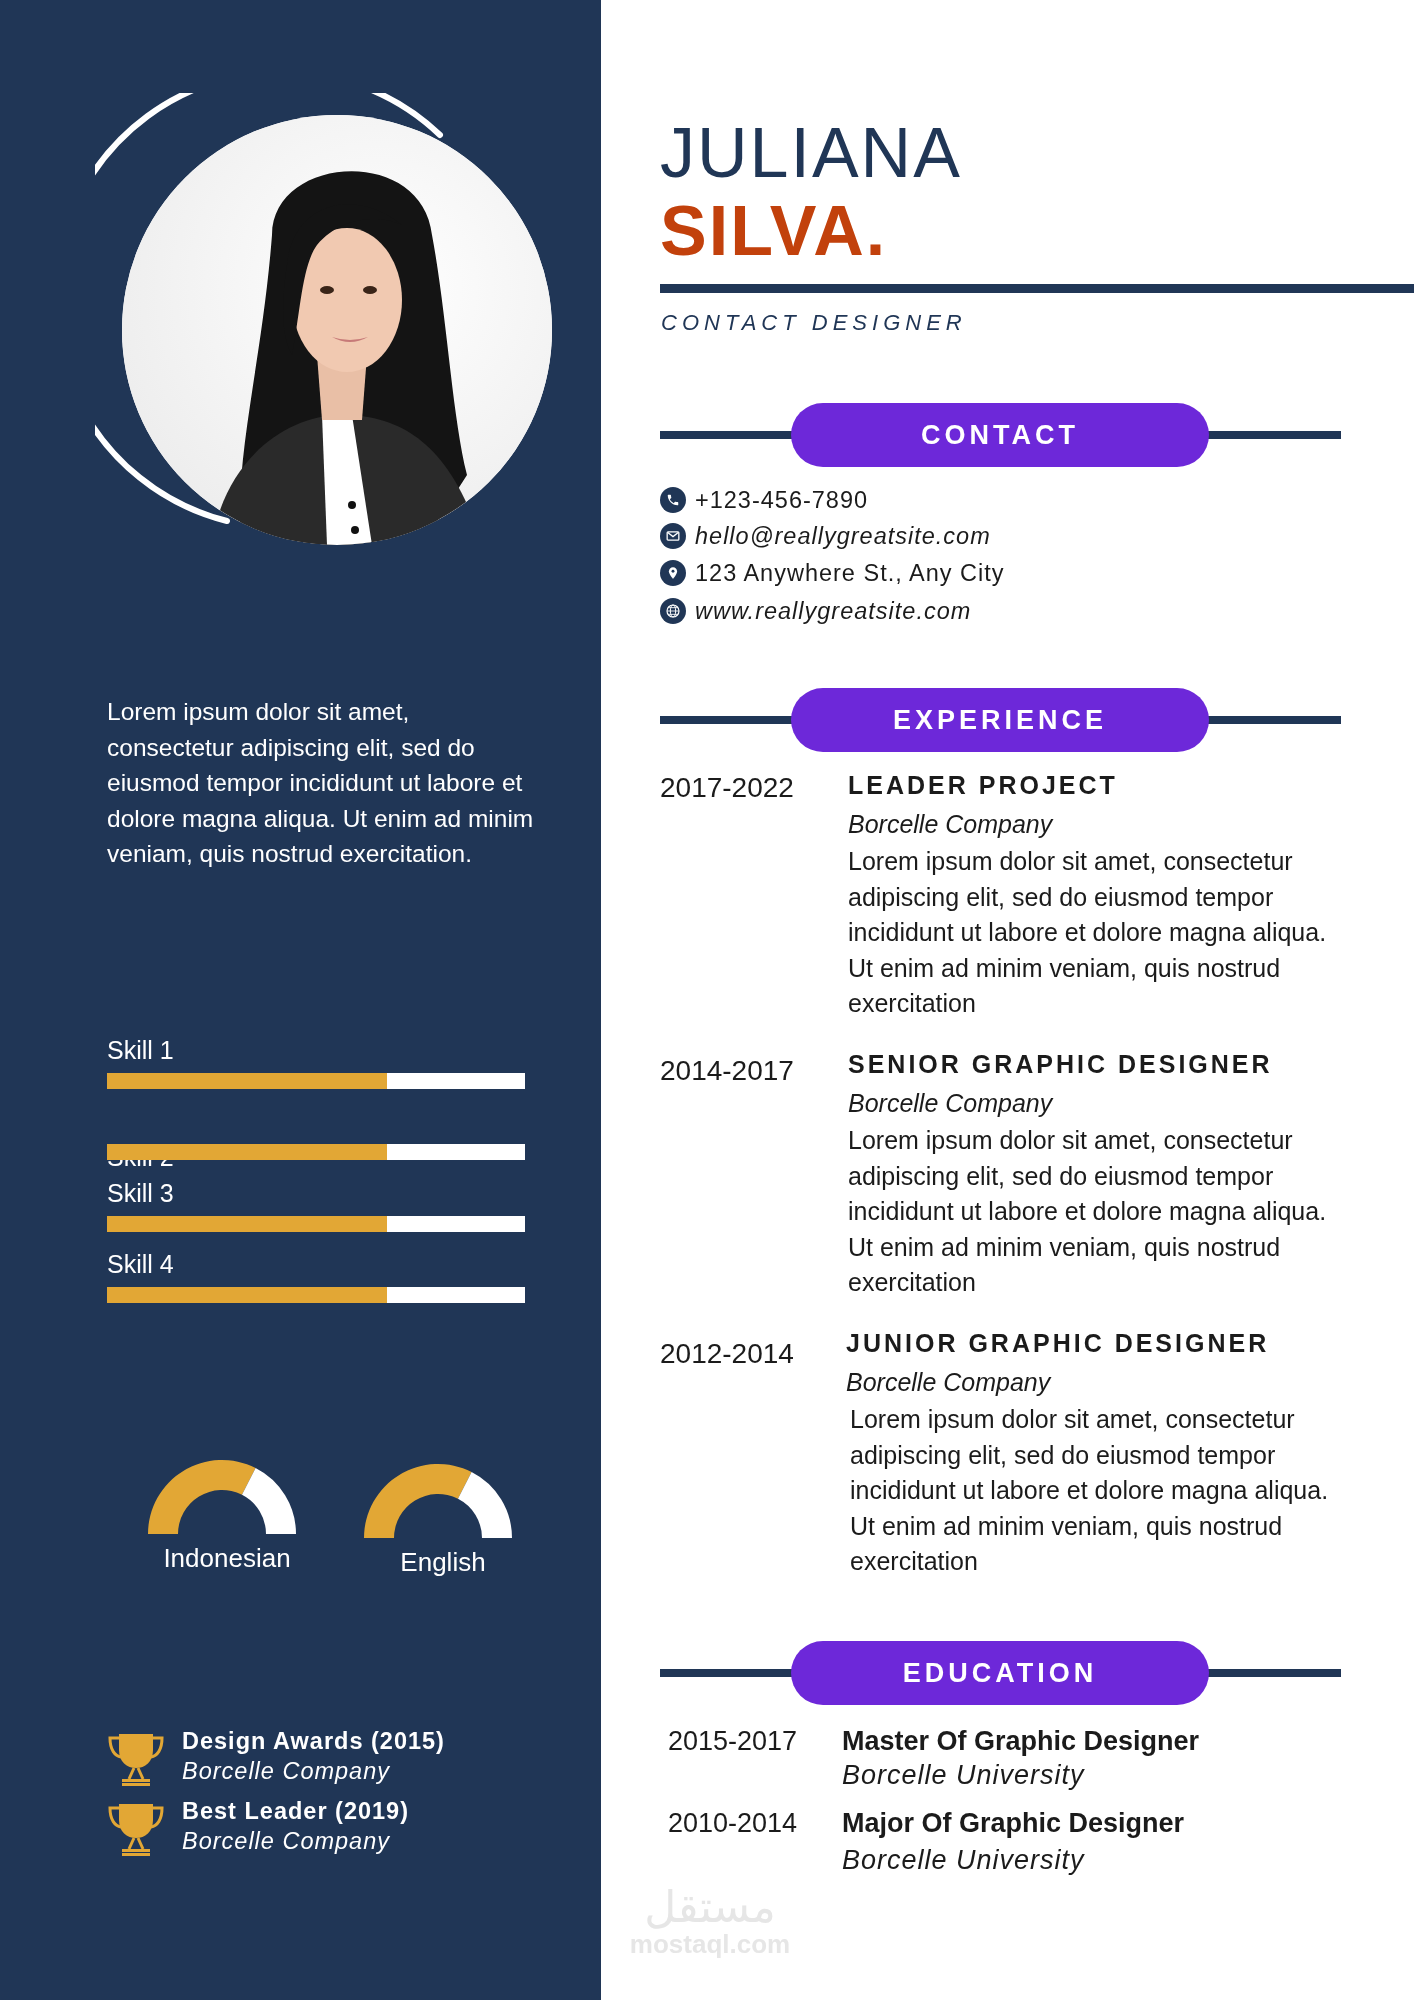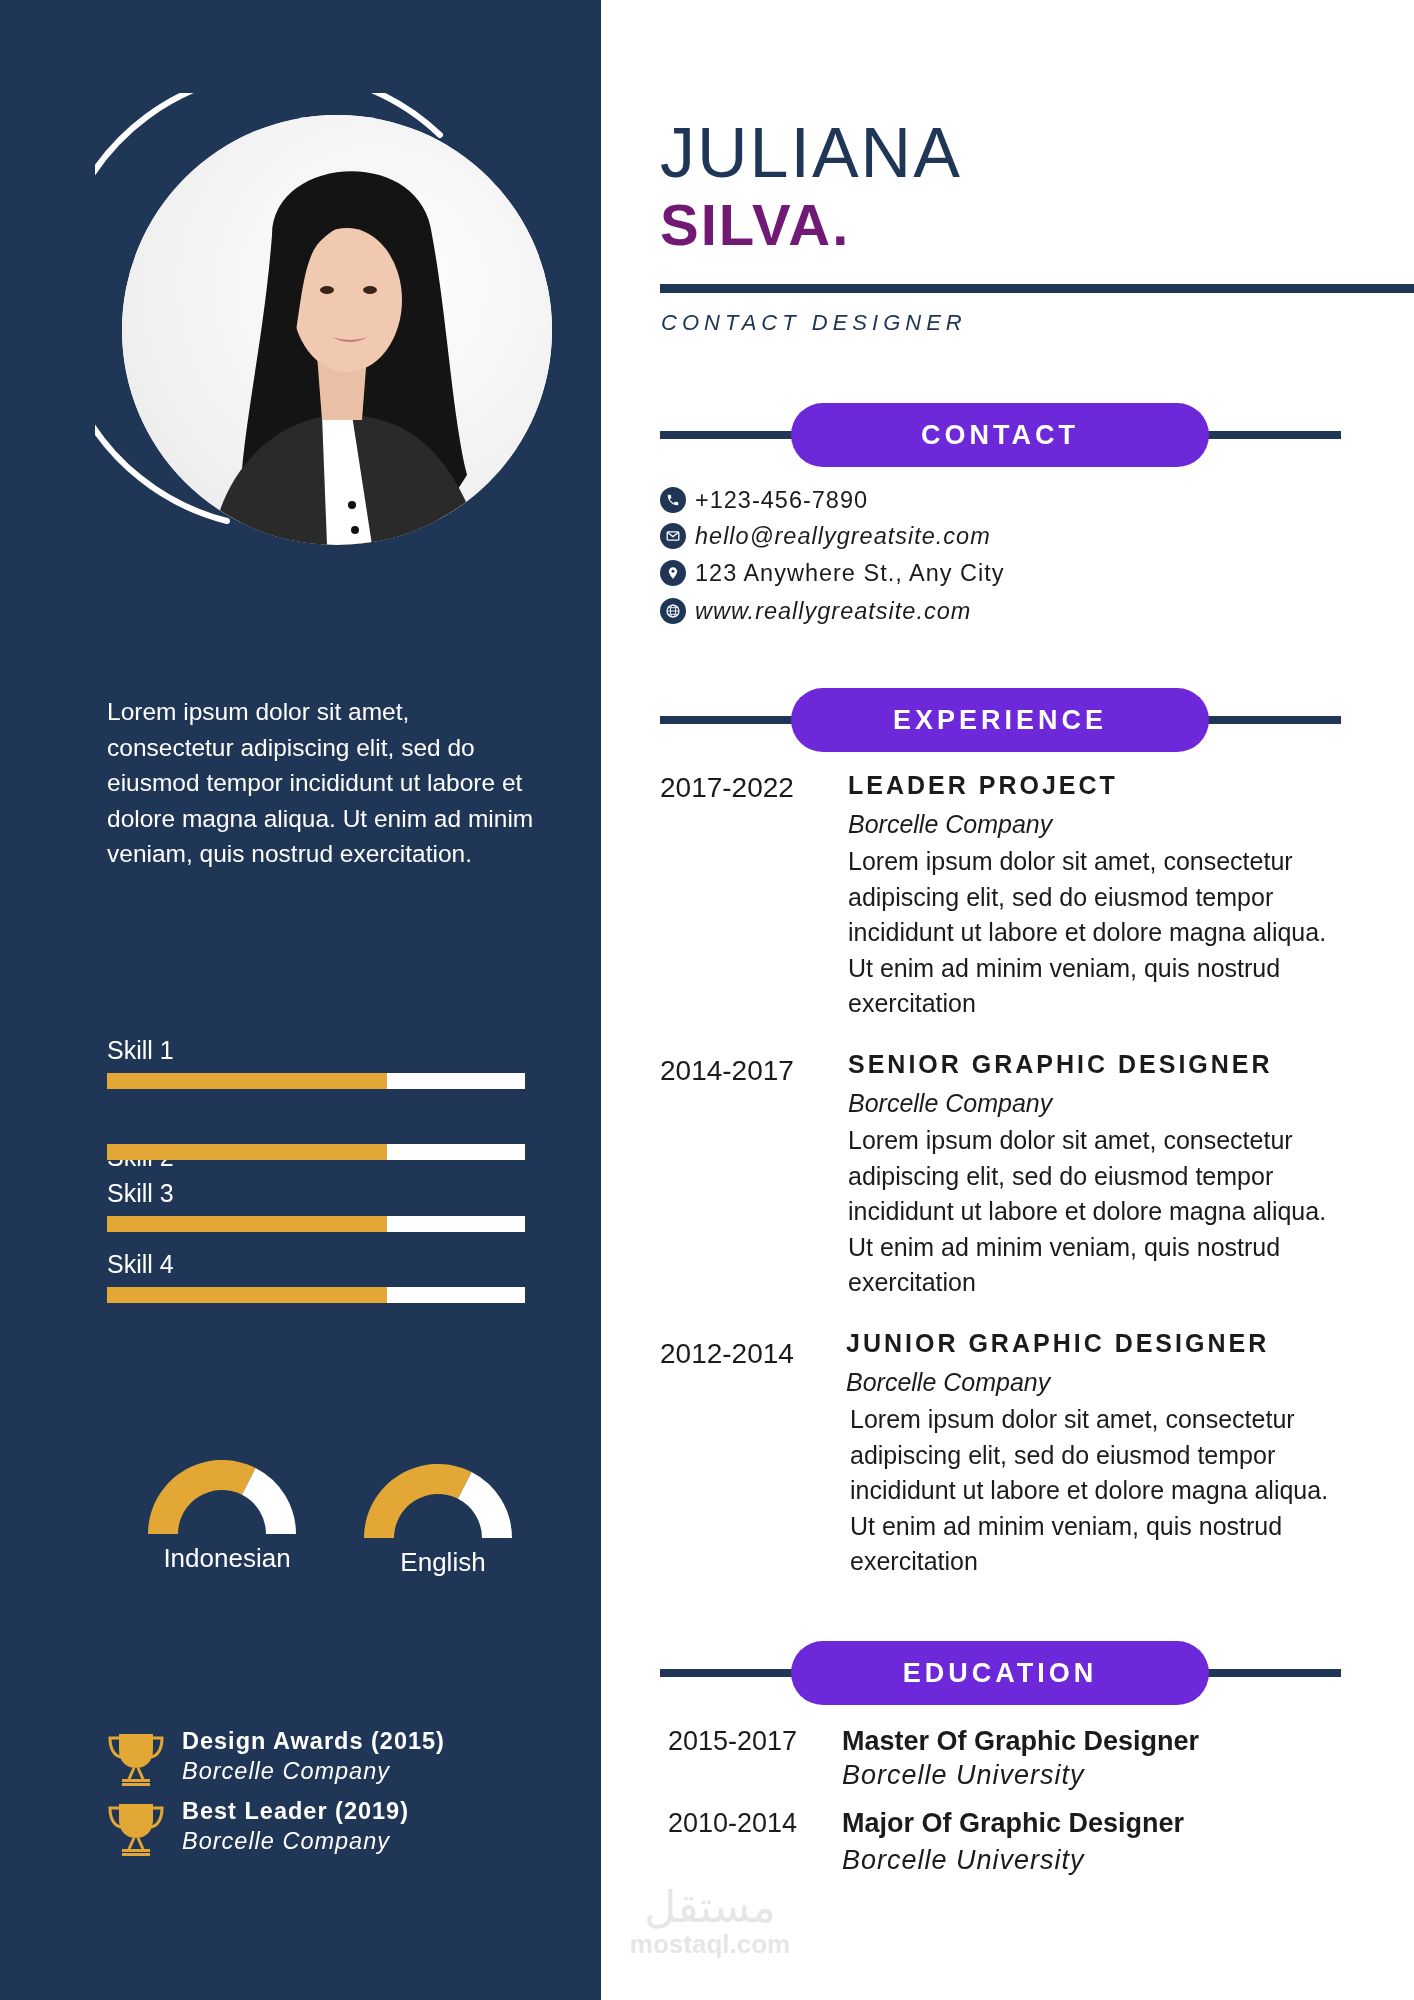--- a/index.html
+++ b/index.html
@@ -28,21 +28,21 @@
 
   .award-row { position:absolute; left:107px; }
   .award-title { position:absolute; left:75px; top:0; color:#fff; font-weight:bold; font-size:23.5px;
                  letter-spacing:1px; white-space:nowrap; }
   .award-sub { position:absolute; left:75px; top:30px; color:#fff; font-style:italic; font-size:23.5px;
                letter-spacing:1px; white-space:nowrap; }
 
   
   .name-first { position:absolute; left:660px; top:118px; color:#203656; font-size:70px;
                 letter-spacing:2px; line-height:1; }
-  .name-last { position:absolute; left:660px; top:196px; color:#701a75; font-size:58px; font-weight:bold;
+  .name-last { position:absolute; left:660px; top:196px; color:#c2410c; font-size:70px; font-weight:bold;
                letter-spacing:2px; line-height:1; }
   .header-rule { position:absolute; left:660px; top:284px; width:754px; height:9px; background:#203656; }
   .job-title { position:absolute; left:661px; top:310px; color:#203656; font-size:22px; font-style:italic;
                letter-spacing:5px; }
 
   .sec-line { position:absolute; left:660px; width:681px; height:8px; background:#203656; }
   .sec-pill { position:absolute; left:791px; width:418px; height:64px; background:#6d28d9;
               border-radius:32px; color:#fff; font-weight:bold; font-size:27px; letter-spacing:4px;
               display:flex; align-items:center; justify-content:center; }
 

